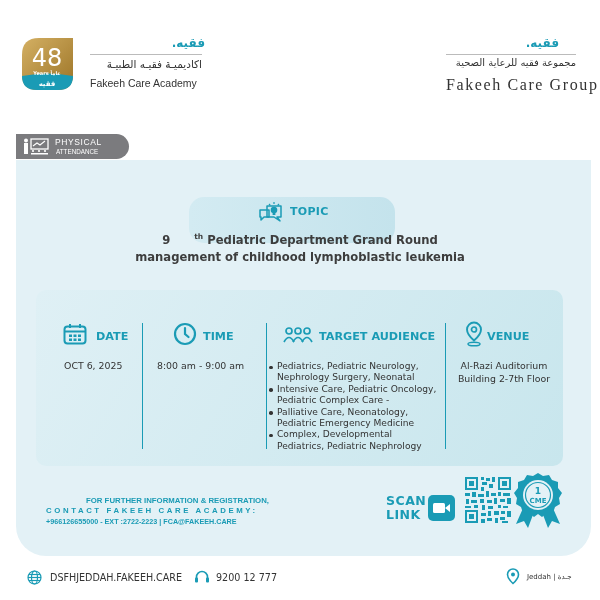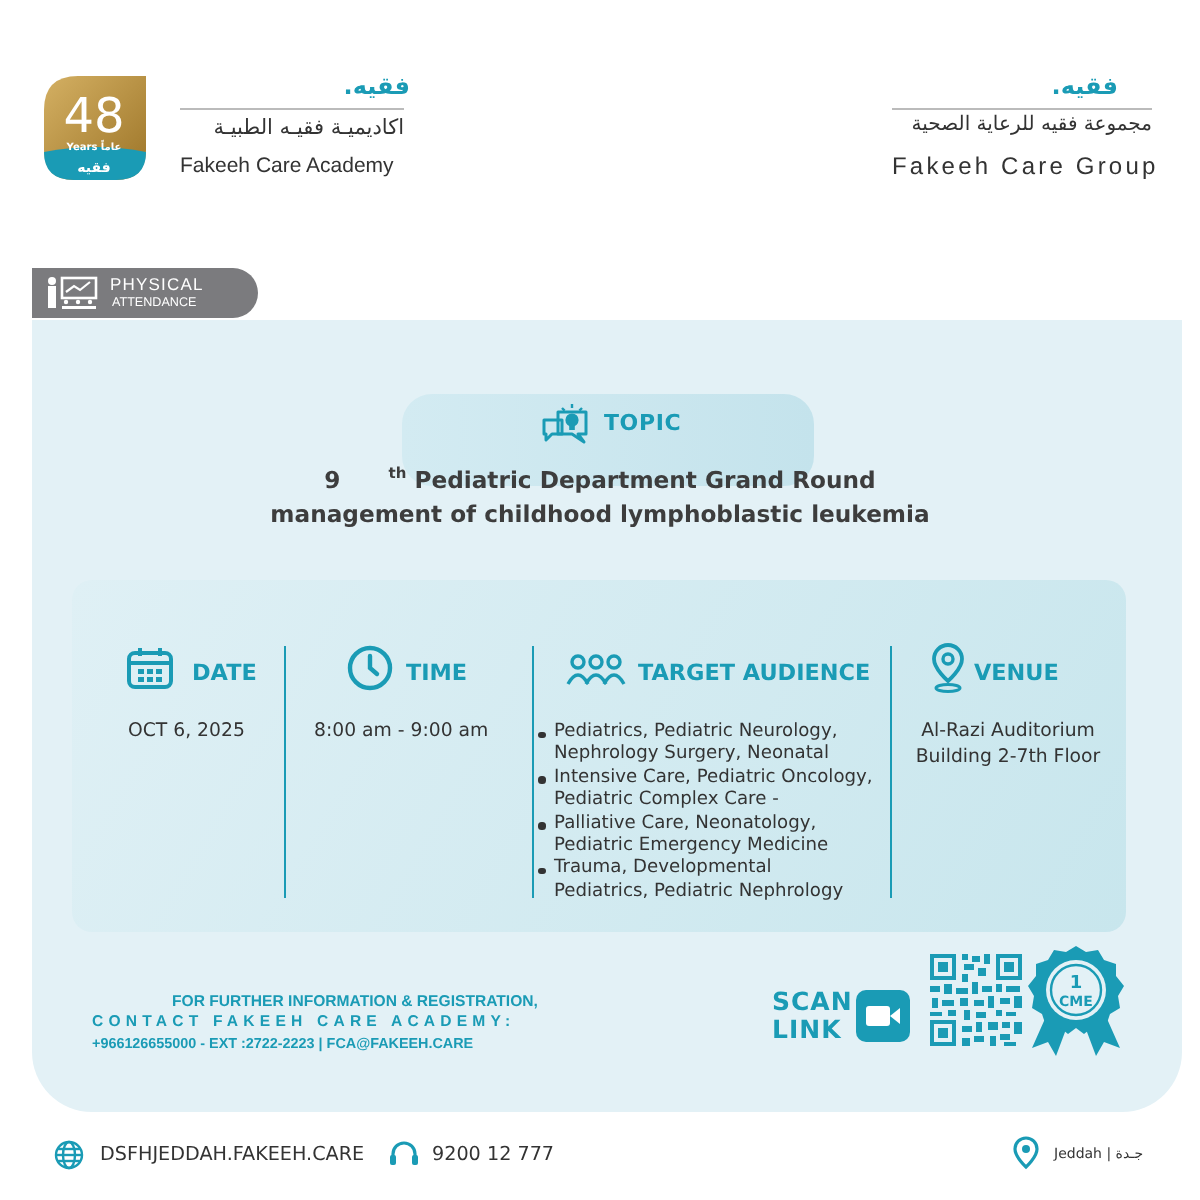--- a/index.html
+++ b/index.html
@@ -11,32 +11,32 @@
   .acad { position: absolute; left: 90px; top: 36px; width: 120px; }
   .acad .ar-logo { position: absolute; right: 5px; top: 0; font-size: 12px; font-weight: bold; color: #1a9bb5; direction: rtl; }
   .acad .rule { position: absolute; left: 0; top: 18px; width: 112px; height: 1px; background: #bbb; }
   .acad .ar-name { position: absolute; right: 8px; top: 22px; font-size: 10.5px; color: #333; direction: rtl; white-space: nowrap; }
   .acad .en-name { position: absolute; left: 0; top: 41px; font-family: "Liberation Sans", sans-serif; font-size: 10.5px; color: #333; white-space: nowrap; }
 
   .grp { position: absolute; left: 446px; top: 36px; width: 135px; }
   .grp .ar-logo { position: absolute; right: 22px; top: 0; font-size: 12px; font-weight: bold; color: #1a9bb5; direction: rtl; }
   .grp .rule { position: absolute; left: 0; top: 18px; width: 130px; height: 1px; background: #bbb; }
   .grp .ar-name { position: absolute; right: 5px; top: 21px; font-size: 10px; color: #333; direction: rtl; white-space: nowrap; }
-  .grp .en-name { position: absolute; left: 0; top: 40px; font-family: Liberation Sans, sans-serif; font-size: 12px; letter-spacing: 1.6px; color: #333; white-space: nowrap; }
+  .grp .en-name { position: absolute; left: 0; top: 40px; font-family: Liberation Serif, serif; font-size: 16px; letter-spacing: 1.6px; color: #333; white-space: nowrap; }
 
   
   .attend { position: absolute; left: 16px; top: 134px; width: 113px; height: 25px; background: #7b7b7e; border-radius: 0 13px 13px 0; color: #ffffff; }
   .attend svg { position: absolute; left: 7px; top: 4px; }
   .attend .l1 { position: absolute; left: 39px; top: 3px; font-family: "Liberation Sans", sans-serif; font-size: 8.5px; letter-spacing: 0.6px; }
   .attend .l2 { position: absolute; left: 40px; top: 13.5px; font-family: "Liberation Sans", sans-serif; font-size: 6.3px; }
 
   
   .panel { position: absolute; left: 16px; top: 160px; width: 575px; height: 396px; background: #e3f1f6; border-radius: 0 0 30px 30px; }
 
-  .topic-pill { position: absolute; left: 201px; top: 197px; width: 206px; height: 46px; border-radius: 15px; background: linear-gradient(90deg, #d3ebf2, #c4e3ec); text-align: center; }
+  .topic-pill { position: absolute; left: 189px; top: 197px; width: 206px; height: 46px; border-radius: 15px; background: linear-gradient(90deg, #d3ebf2, #c4e3ec); text-align: center; }
   .topic-pill svg { position: absolute; left: 69px; top: 4px; }
   .topic-pill .lbl { position: absolute; left: 101px; top: 8px; font-size: 11px; font-weight: bold; color: #1a9bb5; letter-spacing: 0.3px; }
 
   .title { position: absolute; left: 40px; top: 232px; width: 520px; text-align: center; font-family: "DejaVu Sans", sans-serif; font-size: 11.6px; font-weight: bold; color: #3d3d3d; line-height: 17px; }
   .title sup { font-size: 7.5px; line-height: 0; margin-left: 24px; }
 
   
   .card { position: absolute; left: 36px; top: 290px; width: 527px; height: 176px; border-radius: 10px; background: linear-gradient(120deg, #dff0f5 0%, #c8e6ed 100%); }
   .divider { position: absolute; top: 323px; width: 1px; height: 126px; background: #1a9bb5; }
 
@@ -177,21 +177,21 @@
     </li>
   <li>
       <div>Intensive Care, Pediatric Oncology,</div>
       <div>Pediatric Complex Care -</div>
     </li>
   <li>
       <div>Palliative Care, Neonatology,</div>
       <div>Pediatric Emergency Medicine</div>
     </li>
   <li>
-      <div>Trauma, Developmental</div>
+      <div>Complex, Developmental</div>
       <div>Pediatrics, Pediatric Nephrology</div>
     </li>
 </ul>
 
 <svg style="position:absolute;left:465px;top:321px" width="18" height="26" viewBox="0 0 18 26">
   <path d="M9 1.5 a7 7 0 0 1 7 7 c0 5 -7 11 -7 11 s-7 -6 -7 -11 a7 7 0 0 1 7 -7 z" fill="none" stroke="#1a9bb5" stroke-width="1.9"></path>
   <circle cx="9" cy="8.5" r="2.5" fill="none" stroke="#1a9bb5" stroke-width="1.7"></circle>
   <ellipse cx="9" cy="23" rx="6" ry="1.8" fill="none" stroke="#1a9bb5" stroke-width="1.5"></ellipse>
 </svg>
 <span class="col-h" style="left:487px;top:330px">VENUE</span>

